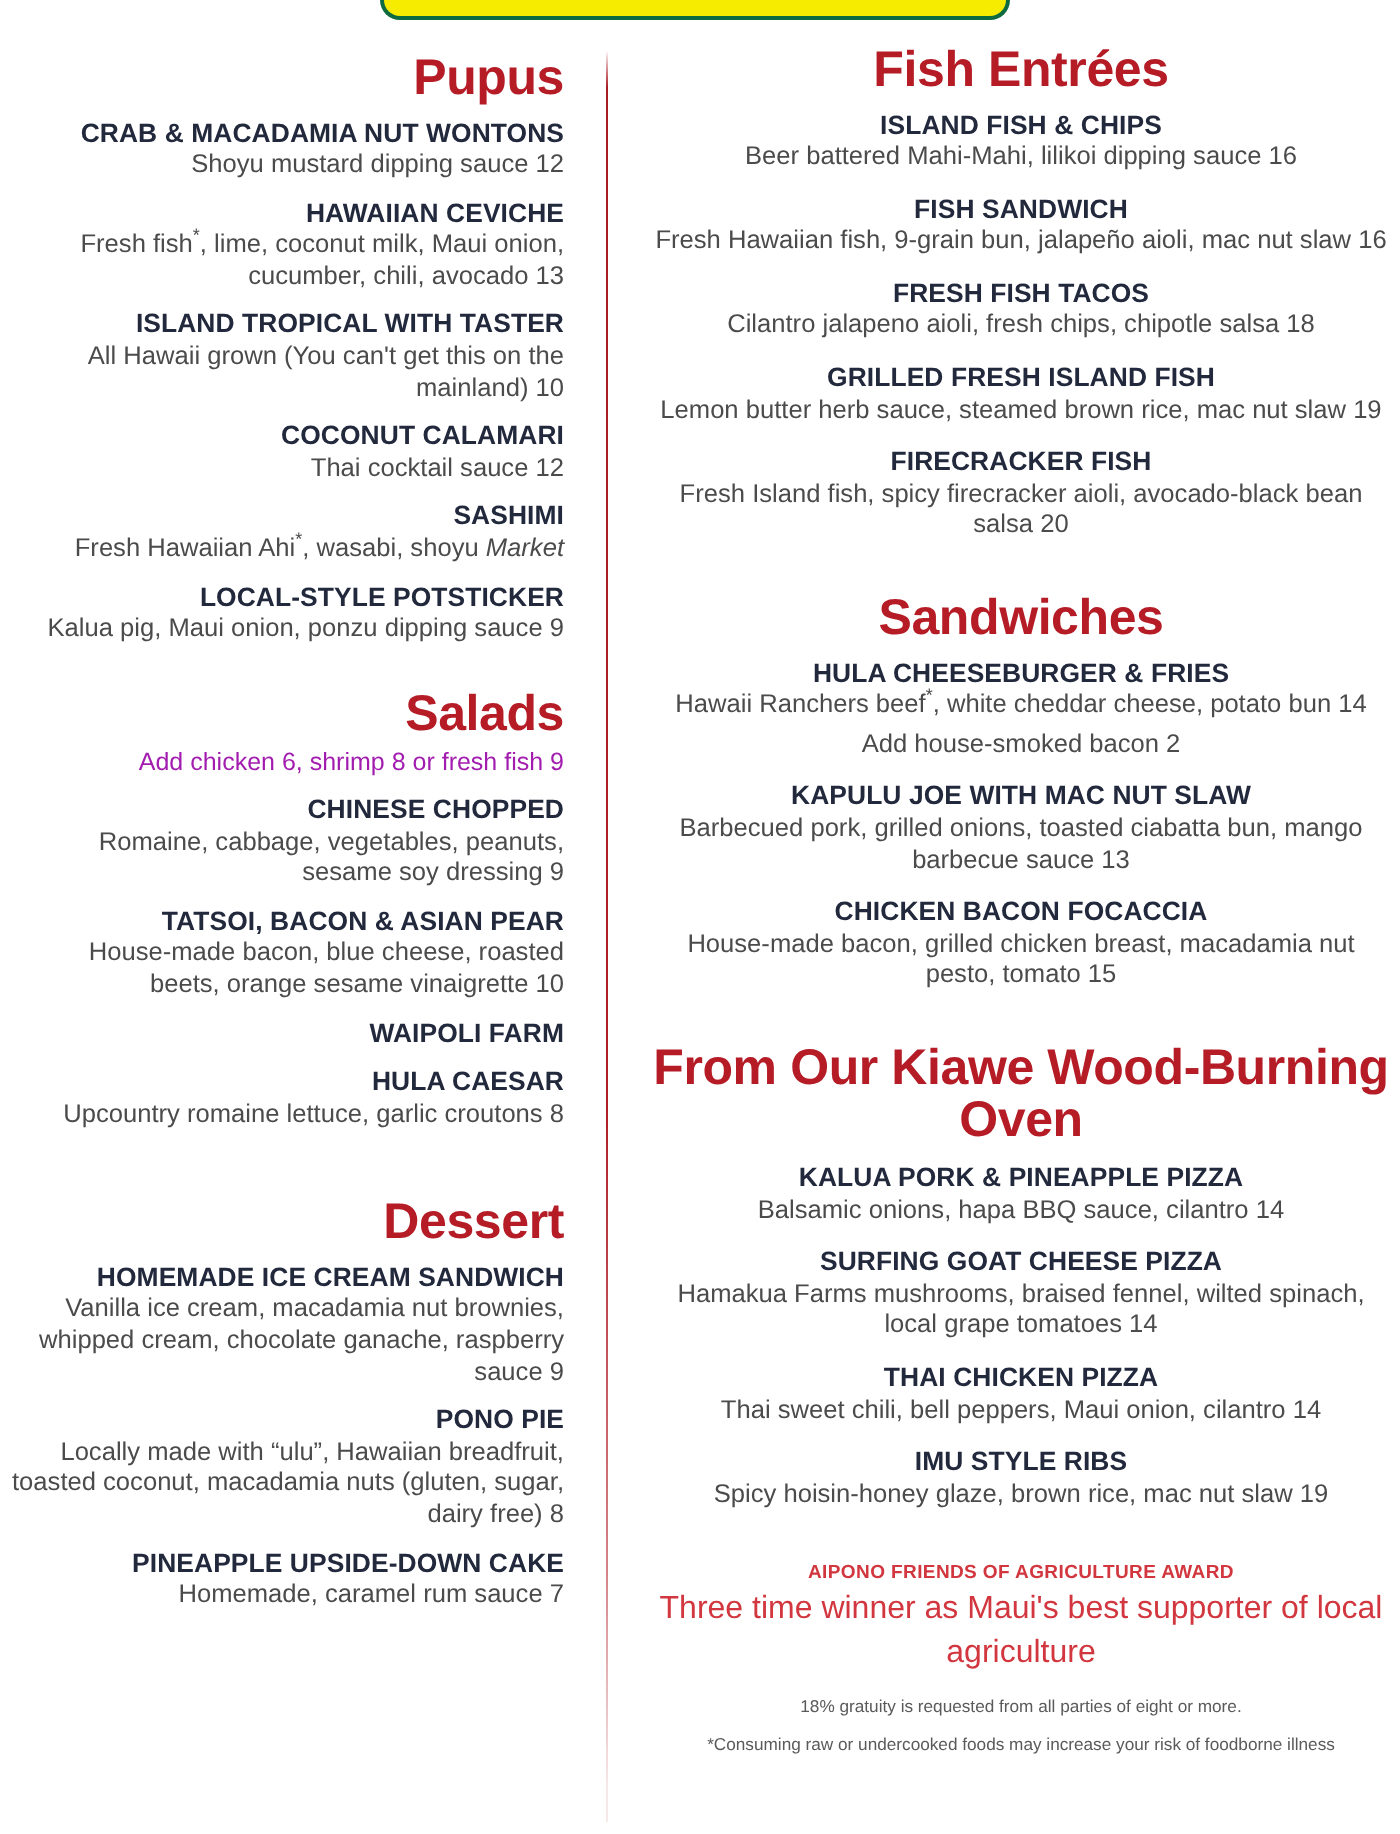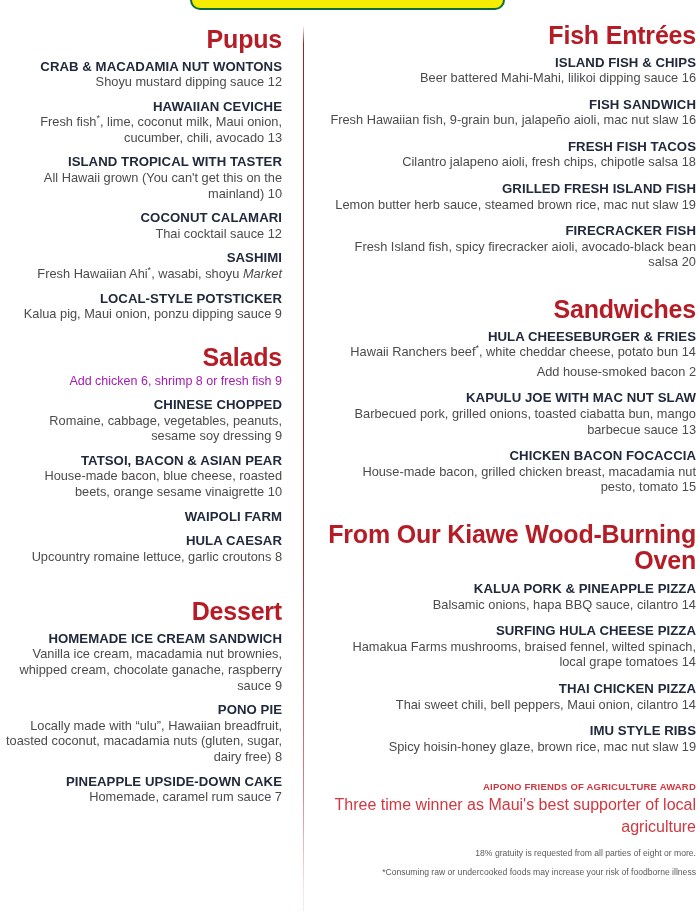--- a/index.html
+++ b/index.html
@@ -55,21 +55,21 @@
       rgba(176,32,40,0.55) 86%,
       rgba(176,32,40,0.10) 98%);
     position: relative;
     left: 7px;
     height: 885px;
   }
   #col-right {
     flex: 1;
     box-sizing: border-box;
     padding: 0 4px 0 28px;
-    text-align: right;
+    text-align: center;
   }
 
   
   .sec-head {
     color: #b51c26;
     font-weight: bold;
     font-size: 25px;
     line-height: 1.06;
     margin: 0 0 6px 0;
     letter-spacing: -0.2px;
@@ -286,21 +286,21 @@
 
     <div class="sec-block" id="sec-oven">
       <div class="sec-head multiline">From Our Kiawe Wood-Burning Oven</div>
 
       <div class="item">
         <div class="item-name">KALUA PORK &amp; PINEAPPLE PIZZA</div>
         <div class="item-desc">Balsamic onions, hapa BBQ sauce, cilantro 14</div>
       </div>
 
       <div class="item">
-        <div class="item-name">SURFING HULA CHEESE PIZZA</div>
+        <div class="item-name">SURFING GOAT CHEESE PIZZA</div>
         <div class="item-desc">Hamakua Farms mushrooms, braised fennel, wilted spinach, local grape tomatoes  14</div>
       </div>
 
       <div class="item">
         <div class="item-name">THAI CHICKEN PIZZA</div>
         <div class="item-desc">Thai sweet chili, bell peppers, Maui onion, cilantro 14</div>
       </div>
 
       <div class="item">
         <div class="item-name">IMU STYLE RIBS</div>

